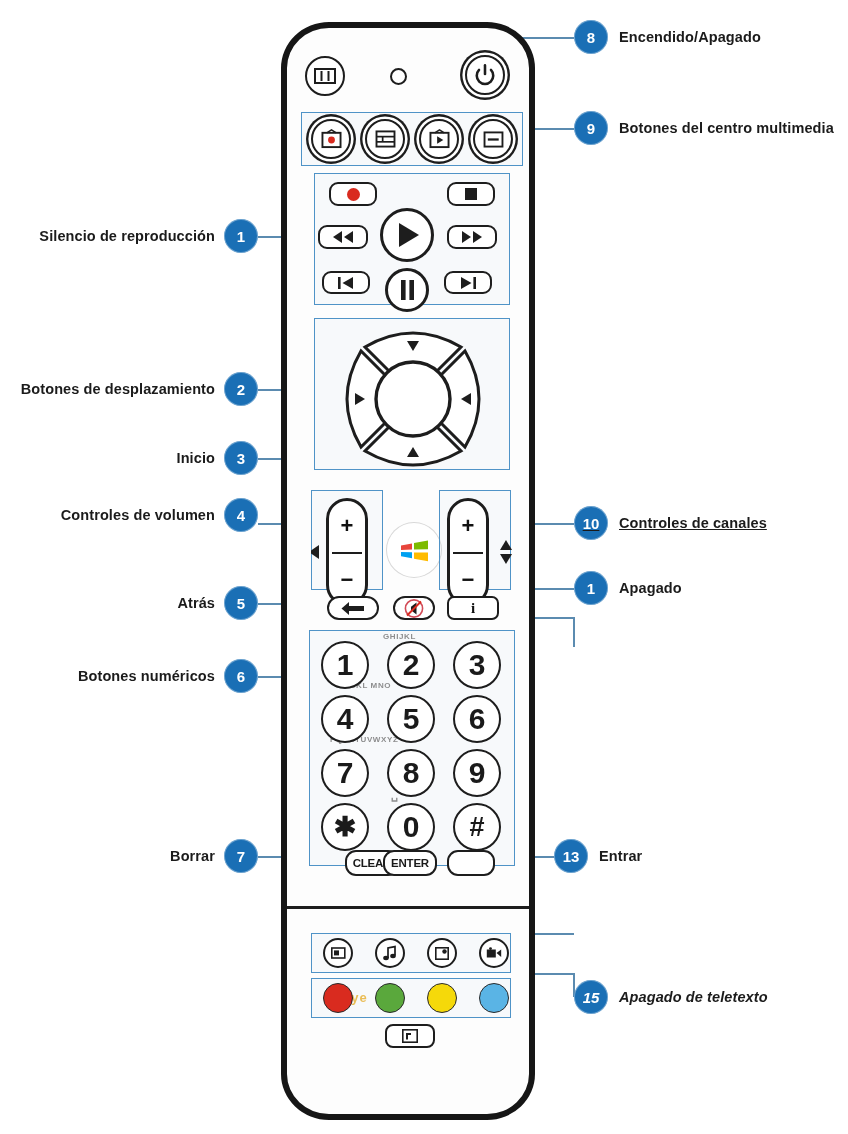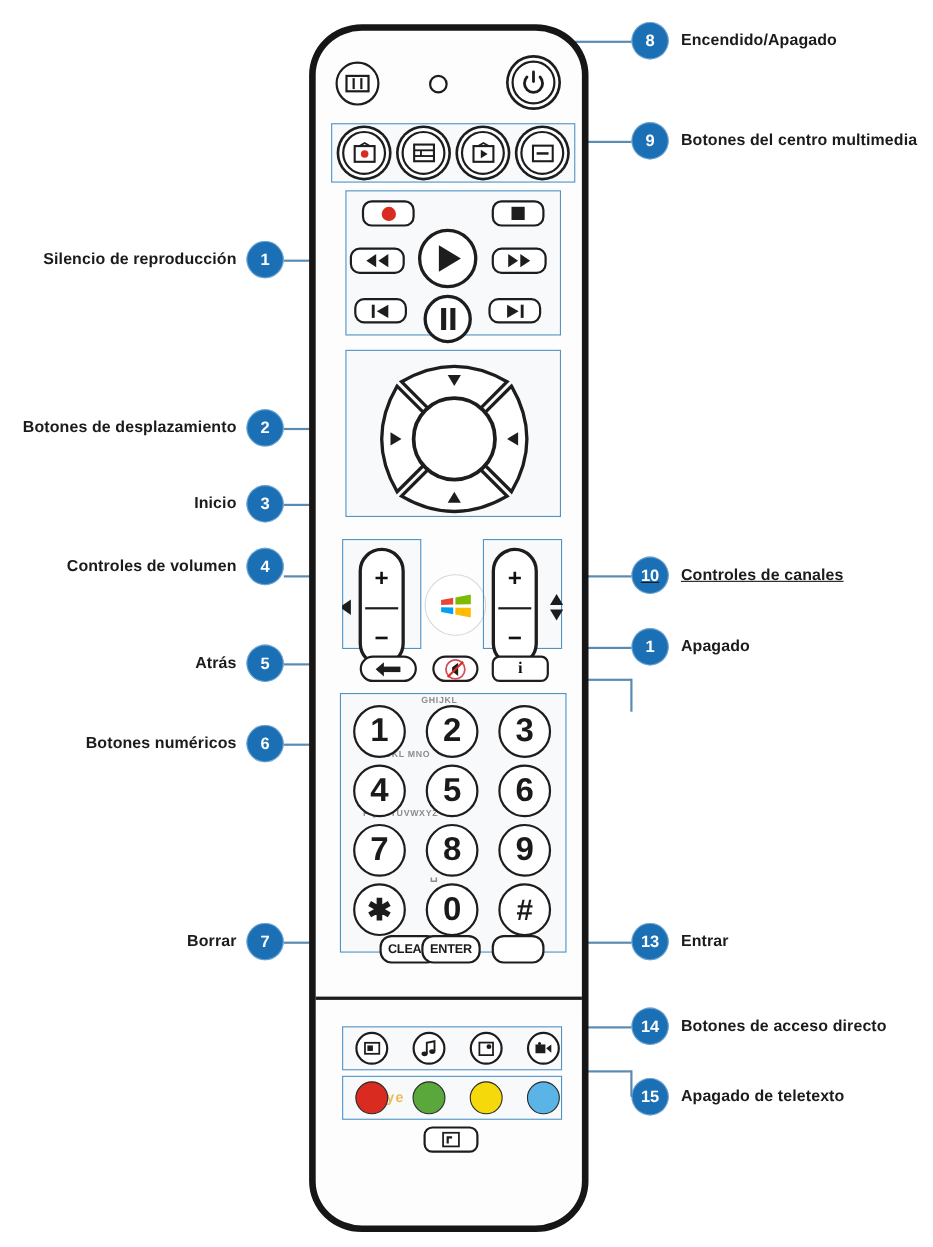--- a/index.html
+++ b/index.html
@@ -162,29 +162,25 @@
     <span class="cap">Botones del centro multimedia</span>
   </div>
   <div class="callout right" style="left:574px; top:506px;text-decoration:underline;">
     <span class="badge">10</span>
     <span class="cap">Controles de canales</span>
   </div>
   <div class="callout right" style="left:574px; top:571px;">
     <span class="badge">1</span>
     <span class="cap">Apagado</span>
   </div>
-  <div class="callout right" style="left:574px; top:839px;">
+  <div class="callout right" style="left:554px; top:839px;">
     <span class="badge">13</span>
     <span class="cap">Entrar</span>
   </div>
-  <div class="callout right" style="left:574px; top:916px;">
-    <span class="badge">14</span>
-    <span class="cap">Botones de acceso directo</span>
-  </div>
-  <div class="callout right" style="left:574px; top:980px;">
+  <div class="callout right" style="left:574px; top:980px;font-style:italic;">
     <span class="badge">15</span>
     <span class="cap">Apagado de teletexto</span>
   </div>
 
   <div class="remote">
 
     <div class="circ" style="left:18px; top:28px; width:40px; height:40px;">
       <svg width="22" height="16" viewBox="0 0 22 16">
         <rect x="1" y="1" width="20" height="14" fill="none" stroke="#1d1d1d" stroke-width="2"></rect>
         <line x1="7.5" y1="3" x2="7.5" y2="13" stroke="#1d1d1d" stroke-width="2"></line>

